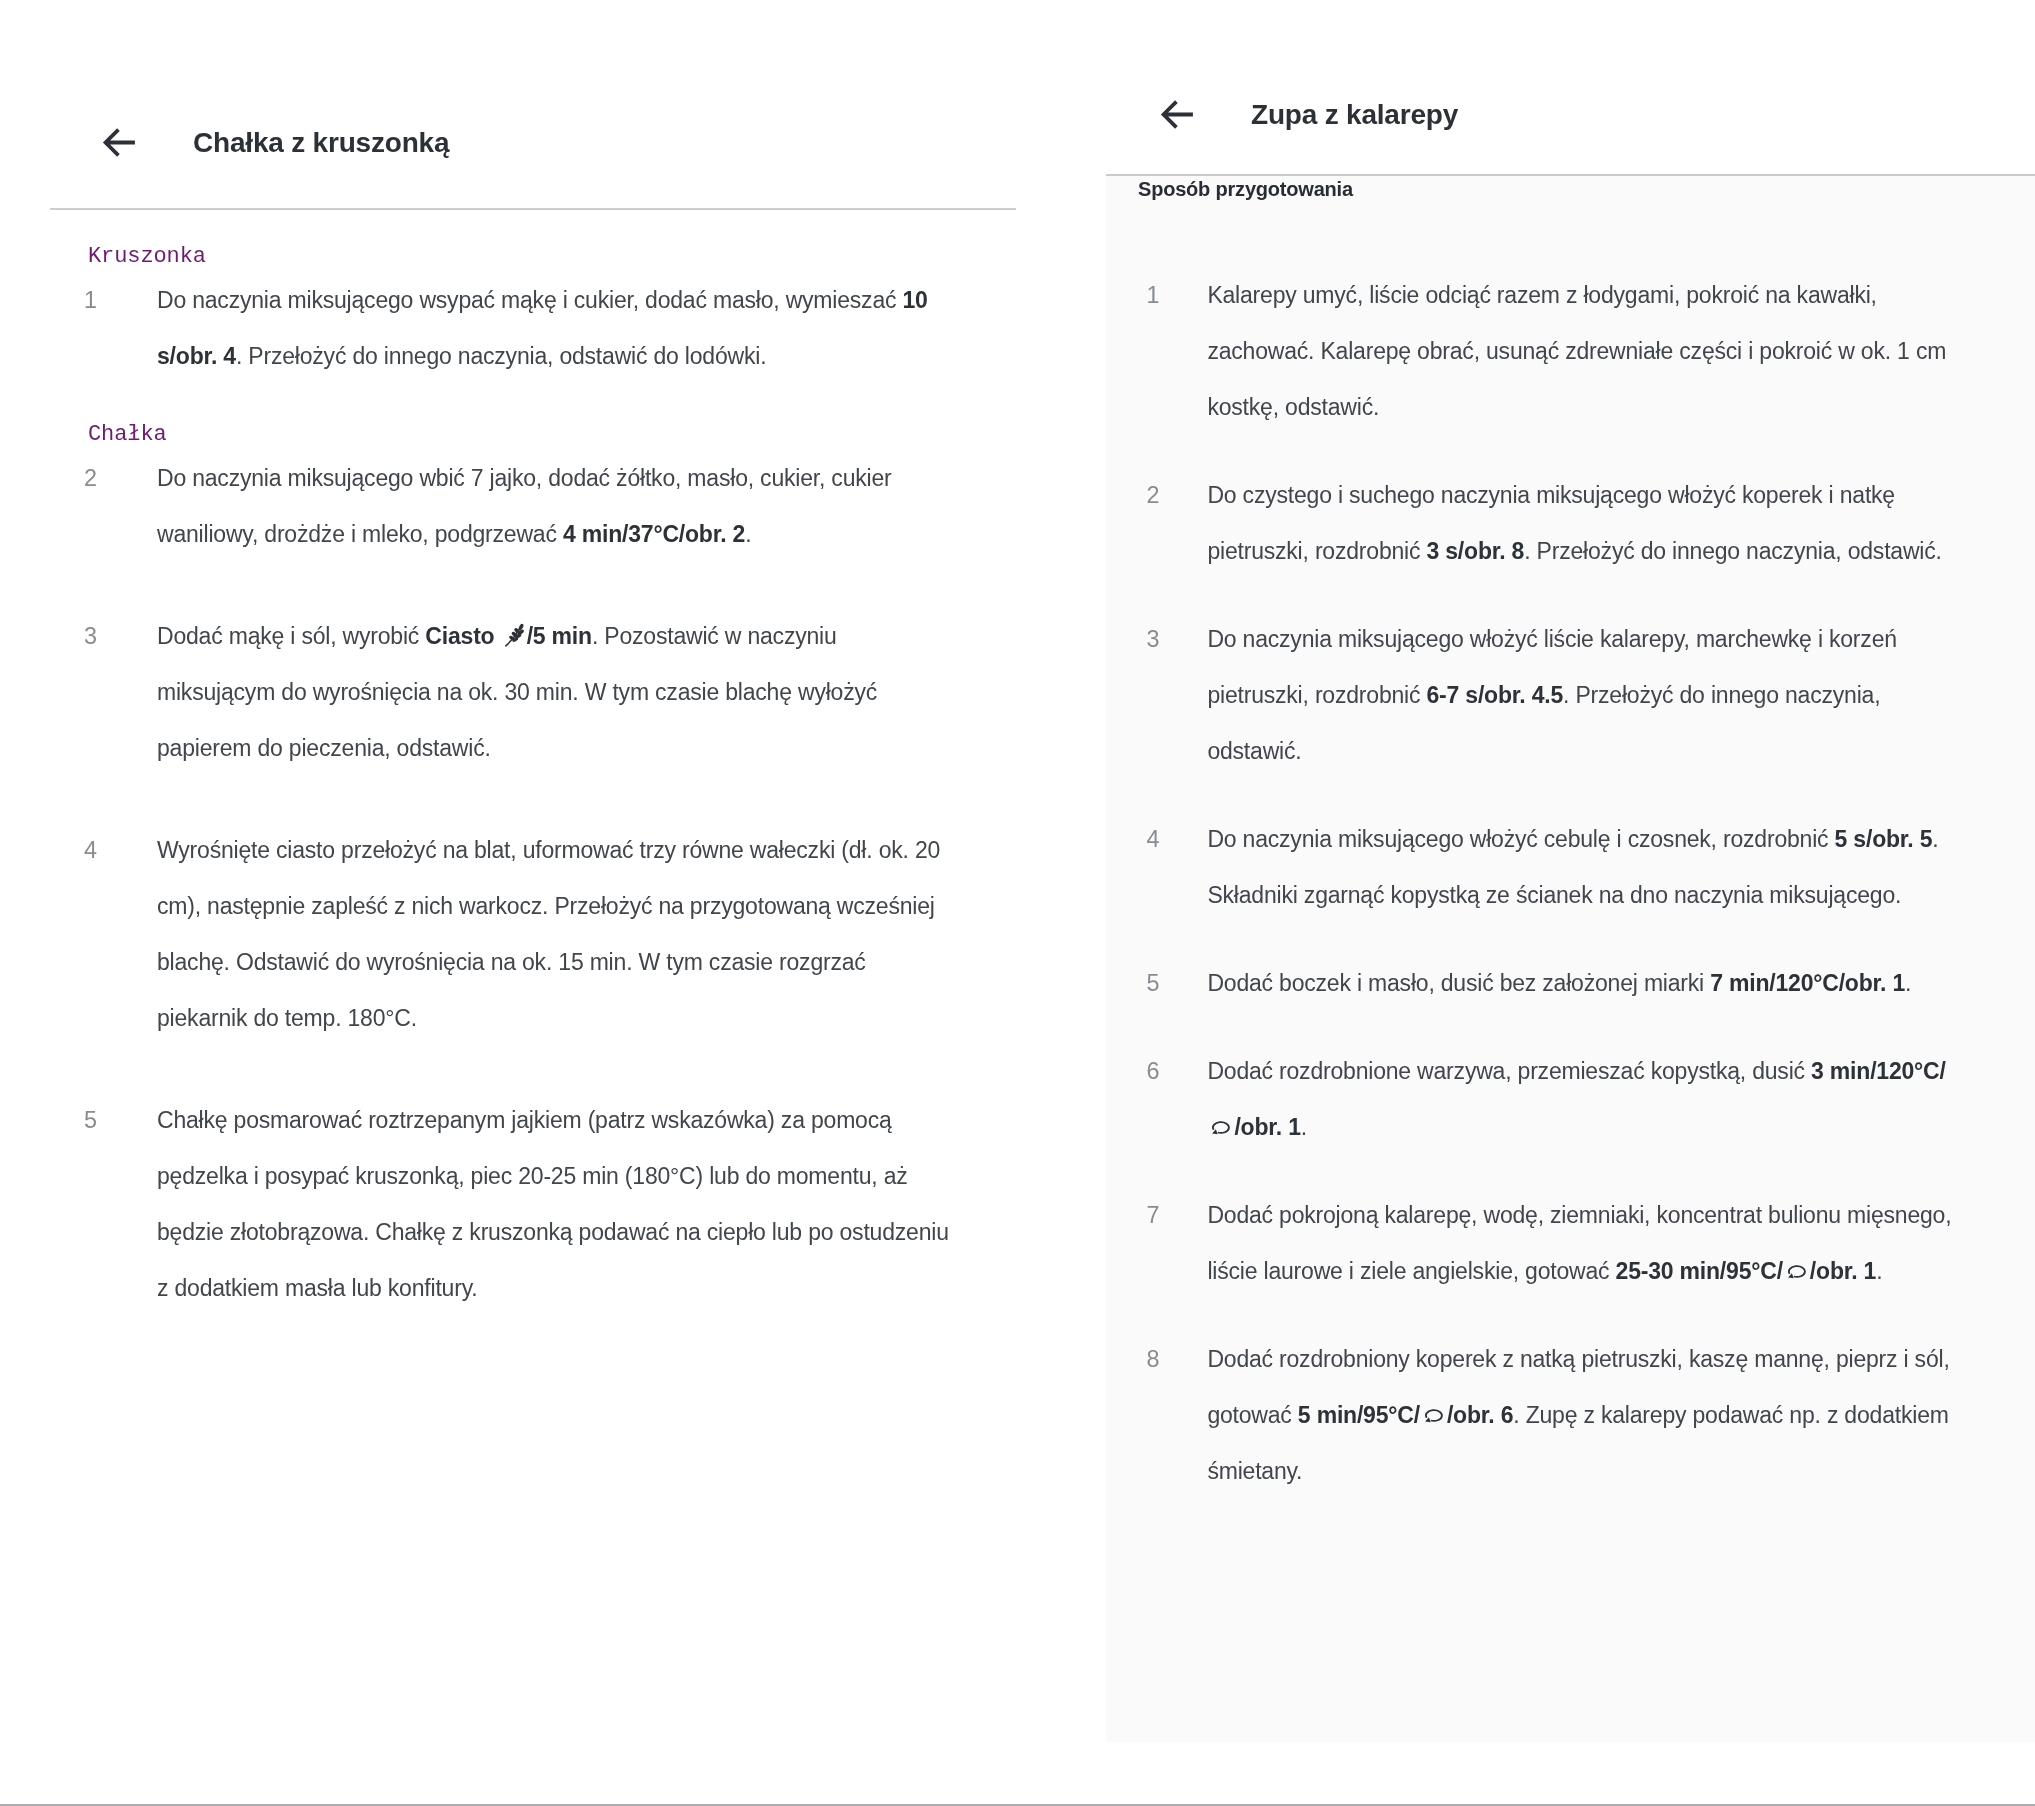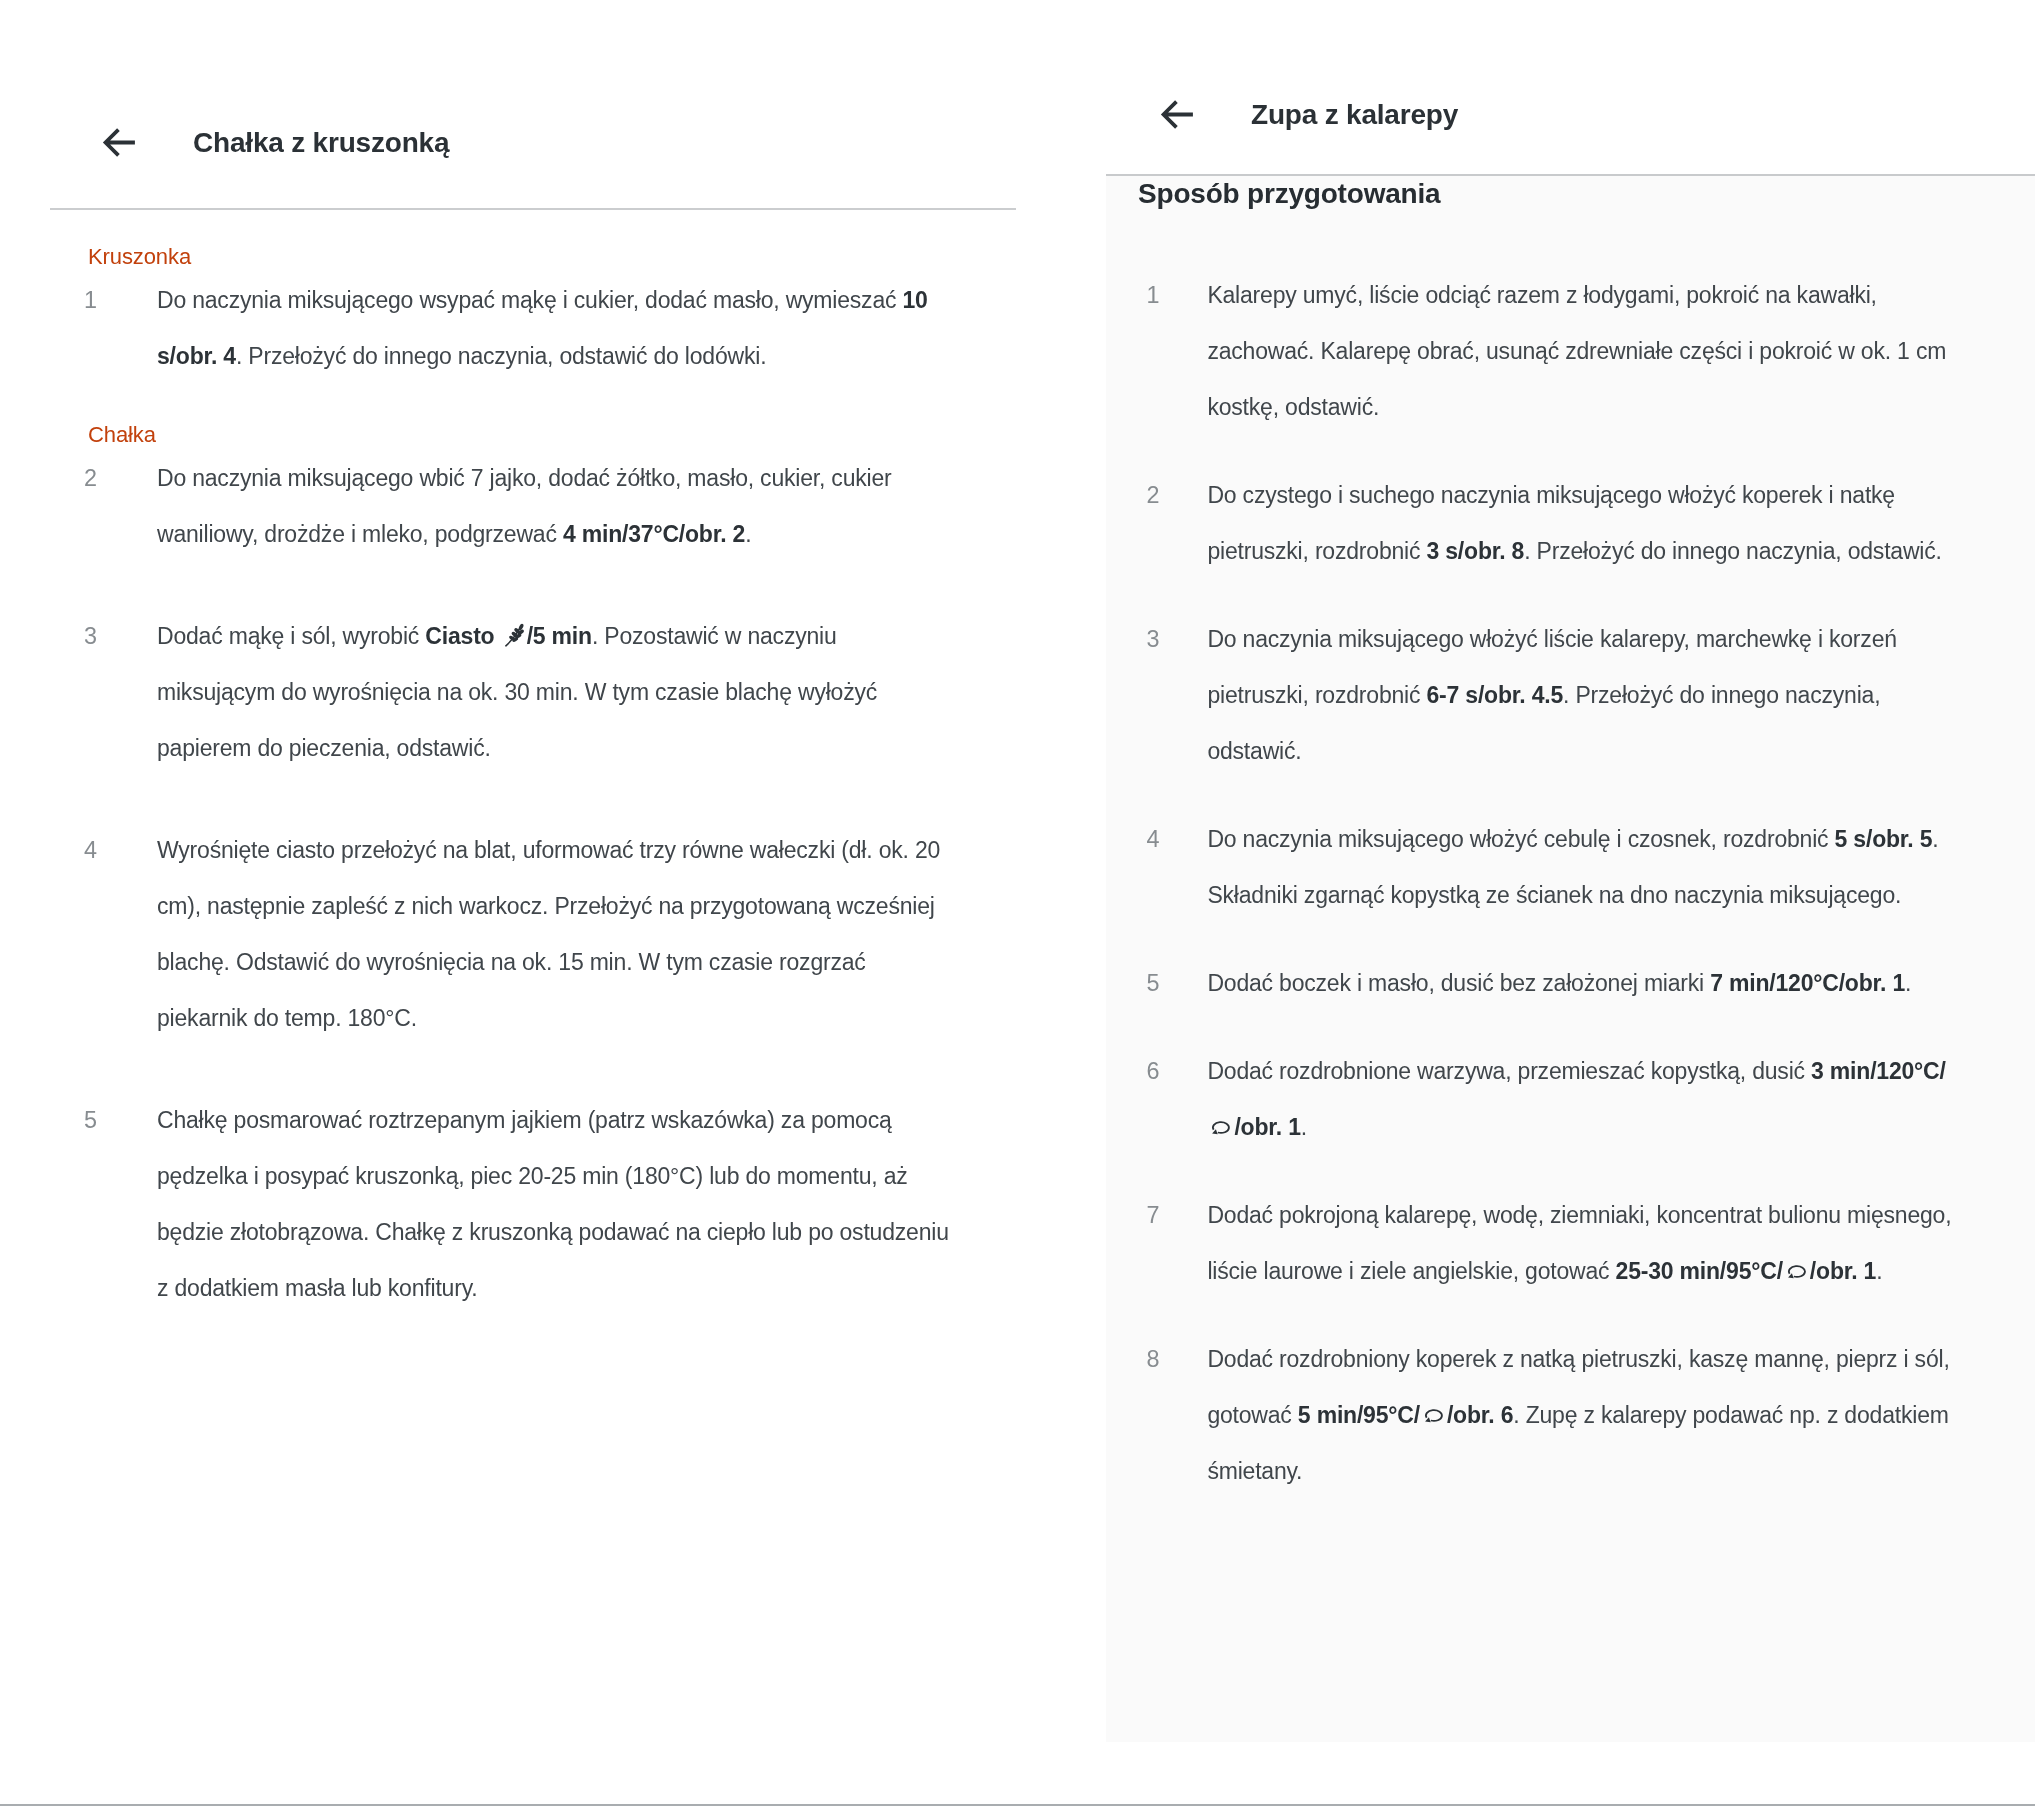--- a/index.html
+++ b/index.html
@@ -20,26 +20,26 @@
   .back-btn svg{width:43px;height:43px;stroke:#2b3136;}
   .app-title{
     margin-left:52px;font-size:28px;font-weight:700;color:#2b3136;
     letter-spacing:-0.2px;white-space:nowrap;
   }
   .divider{position:absolute;height:2px;background:#cbcdcf;}
   .panel-left .divider{top:180px;left:50px;width:966px;}
   .panel-right .divider{top:174px;left:0;width:930px;background:#c8cacc;}
   .section-heading{
     position:absolute;top:178px;left:32px;
-    font-size:28px;font-weight:700;color:#272d32;letter-spacing:-0.2px;
+    font-size:20px;font-weight:700;color:#272d32;letter-spacing:-0.2px;
   }
   #left-flow{position:absolute;left:84px;top:214px;width:865px;}
   #right-steps{position:absolute;left:32px;top:211px;width:815px;}
   .section-label{
-    font-size:22px;color:#c2410c;line-height:30px;letter-spacing:-0.1px;margin-left:4px;
+    font-size:22px;color:#701a75;line-height:30px;letter-spacing:-0.1px;margin-left:4px;font-family:Liberation Mono, monospace;
   }
   #left-flow .section + .section .section-label{margin-top:36px;}
   #left-flow .section:first-child .step:first-of-type{margin-top:94px;}
   #left-flow .section + .section .step:first-of-type{margin-top:74px;}
   #left-flow .step + .step{margin-top:46px;}
   #right-steps .step:first-child{margin-top:56px;}
   #right-steps .step + .step{margin-top:32px;}
   .step{display:flex;align-items:flex-start;}
   .step .num{
     flex:0 0 auto;font-size:23.4px;color:#878c90;line-height:56px;

